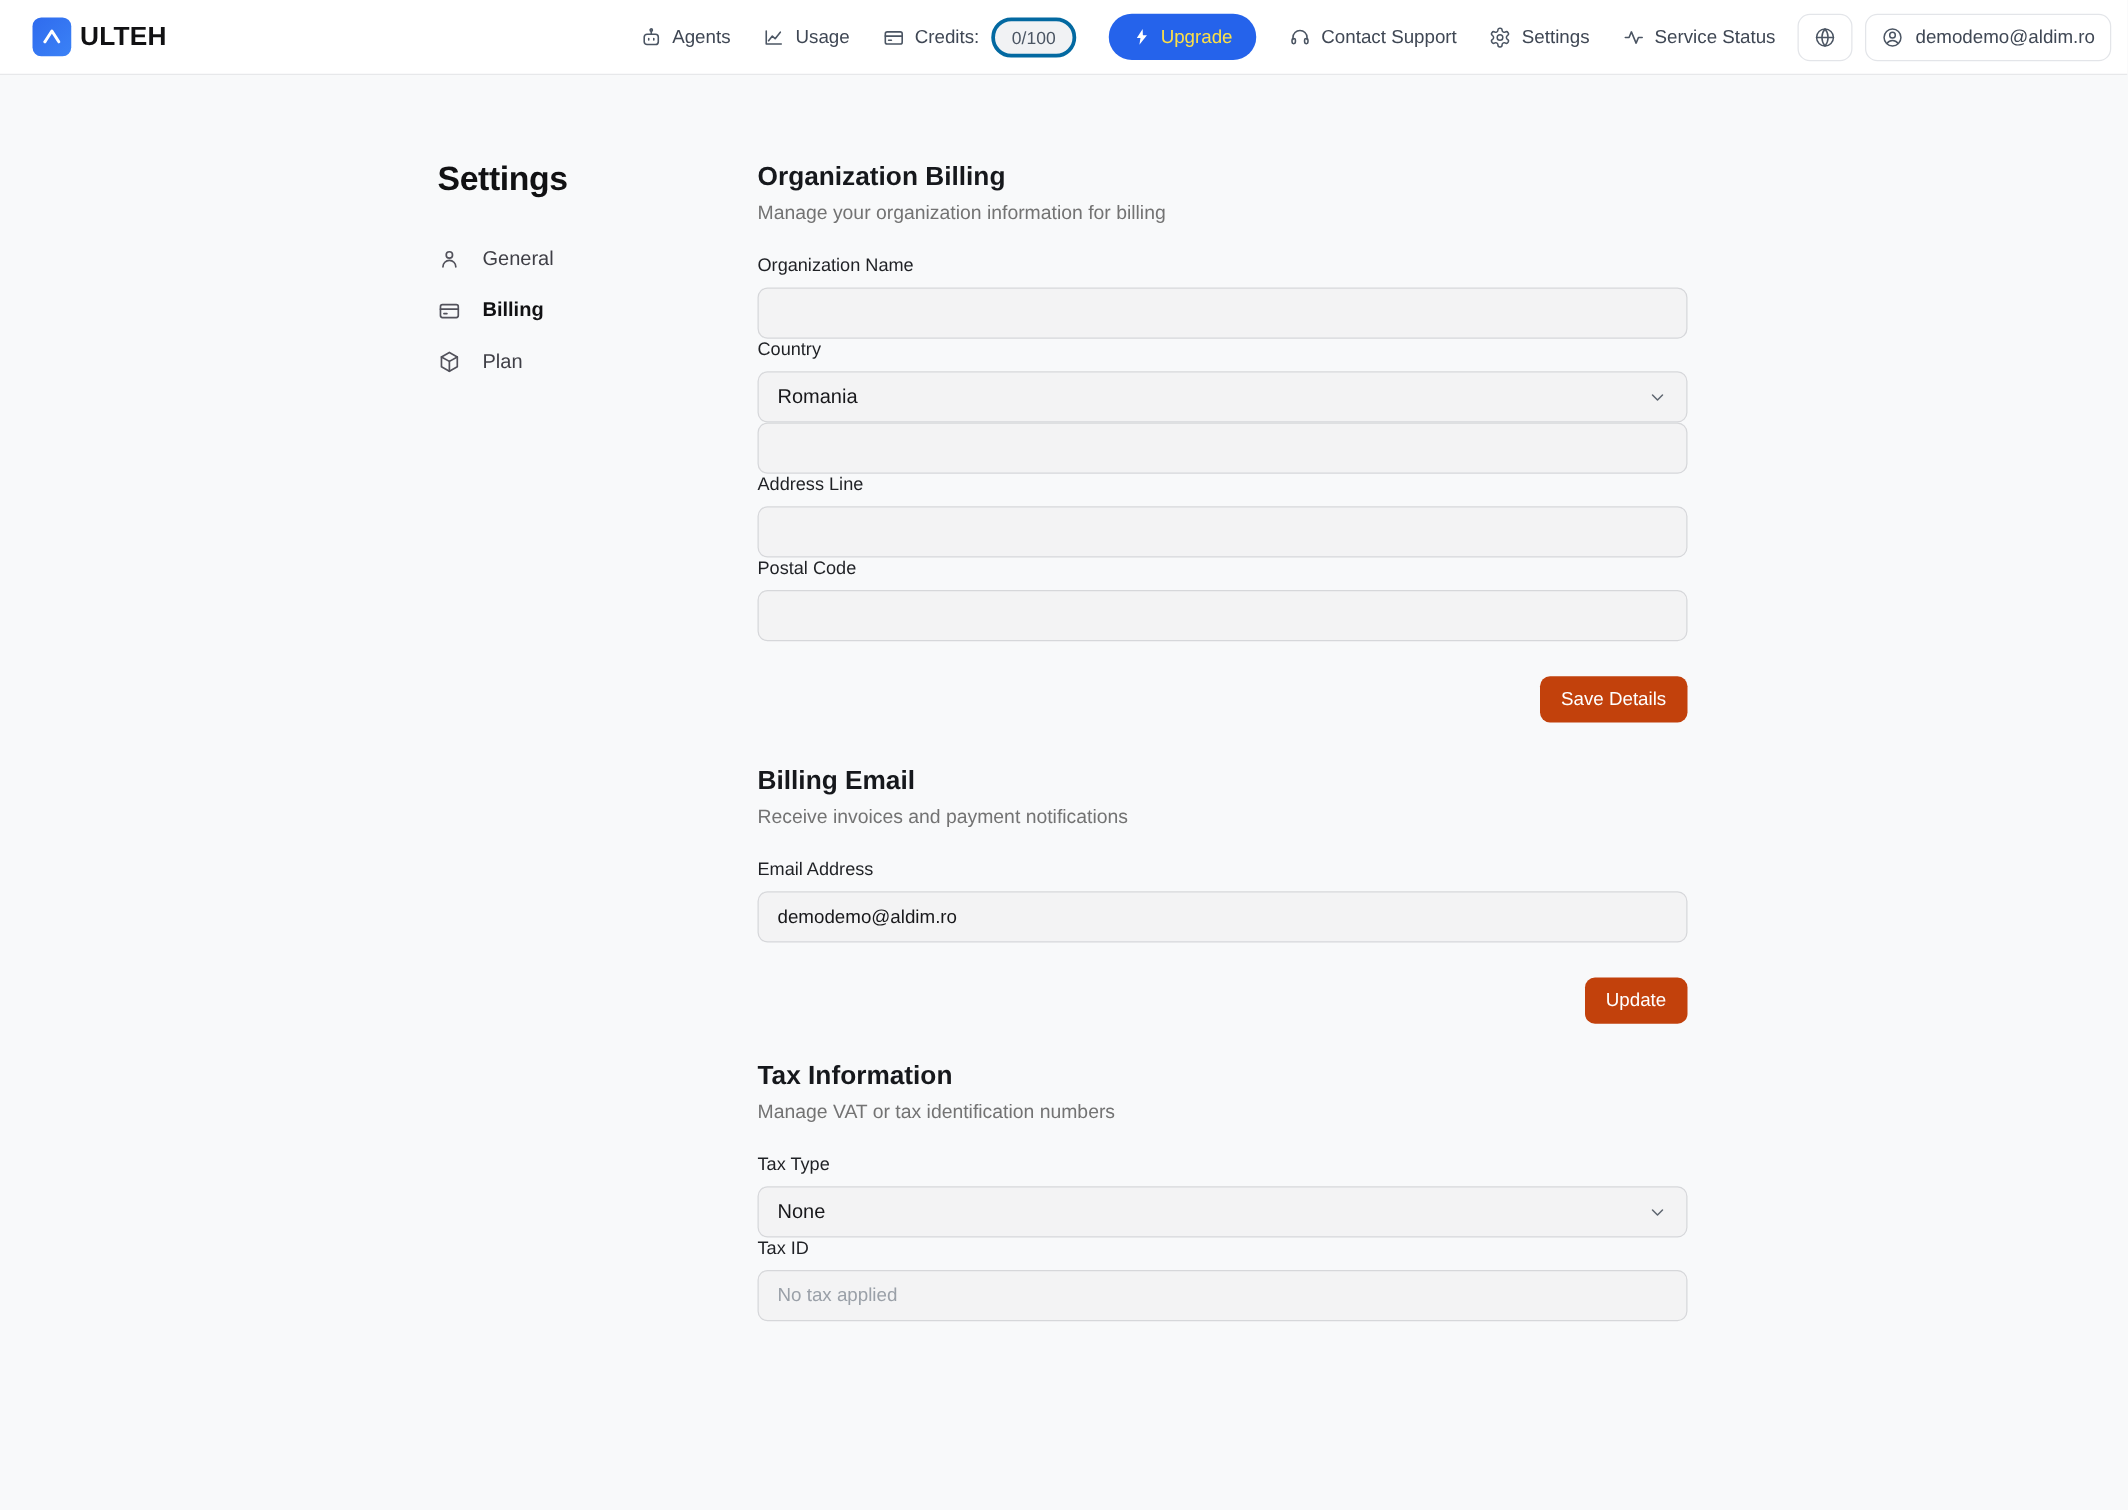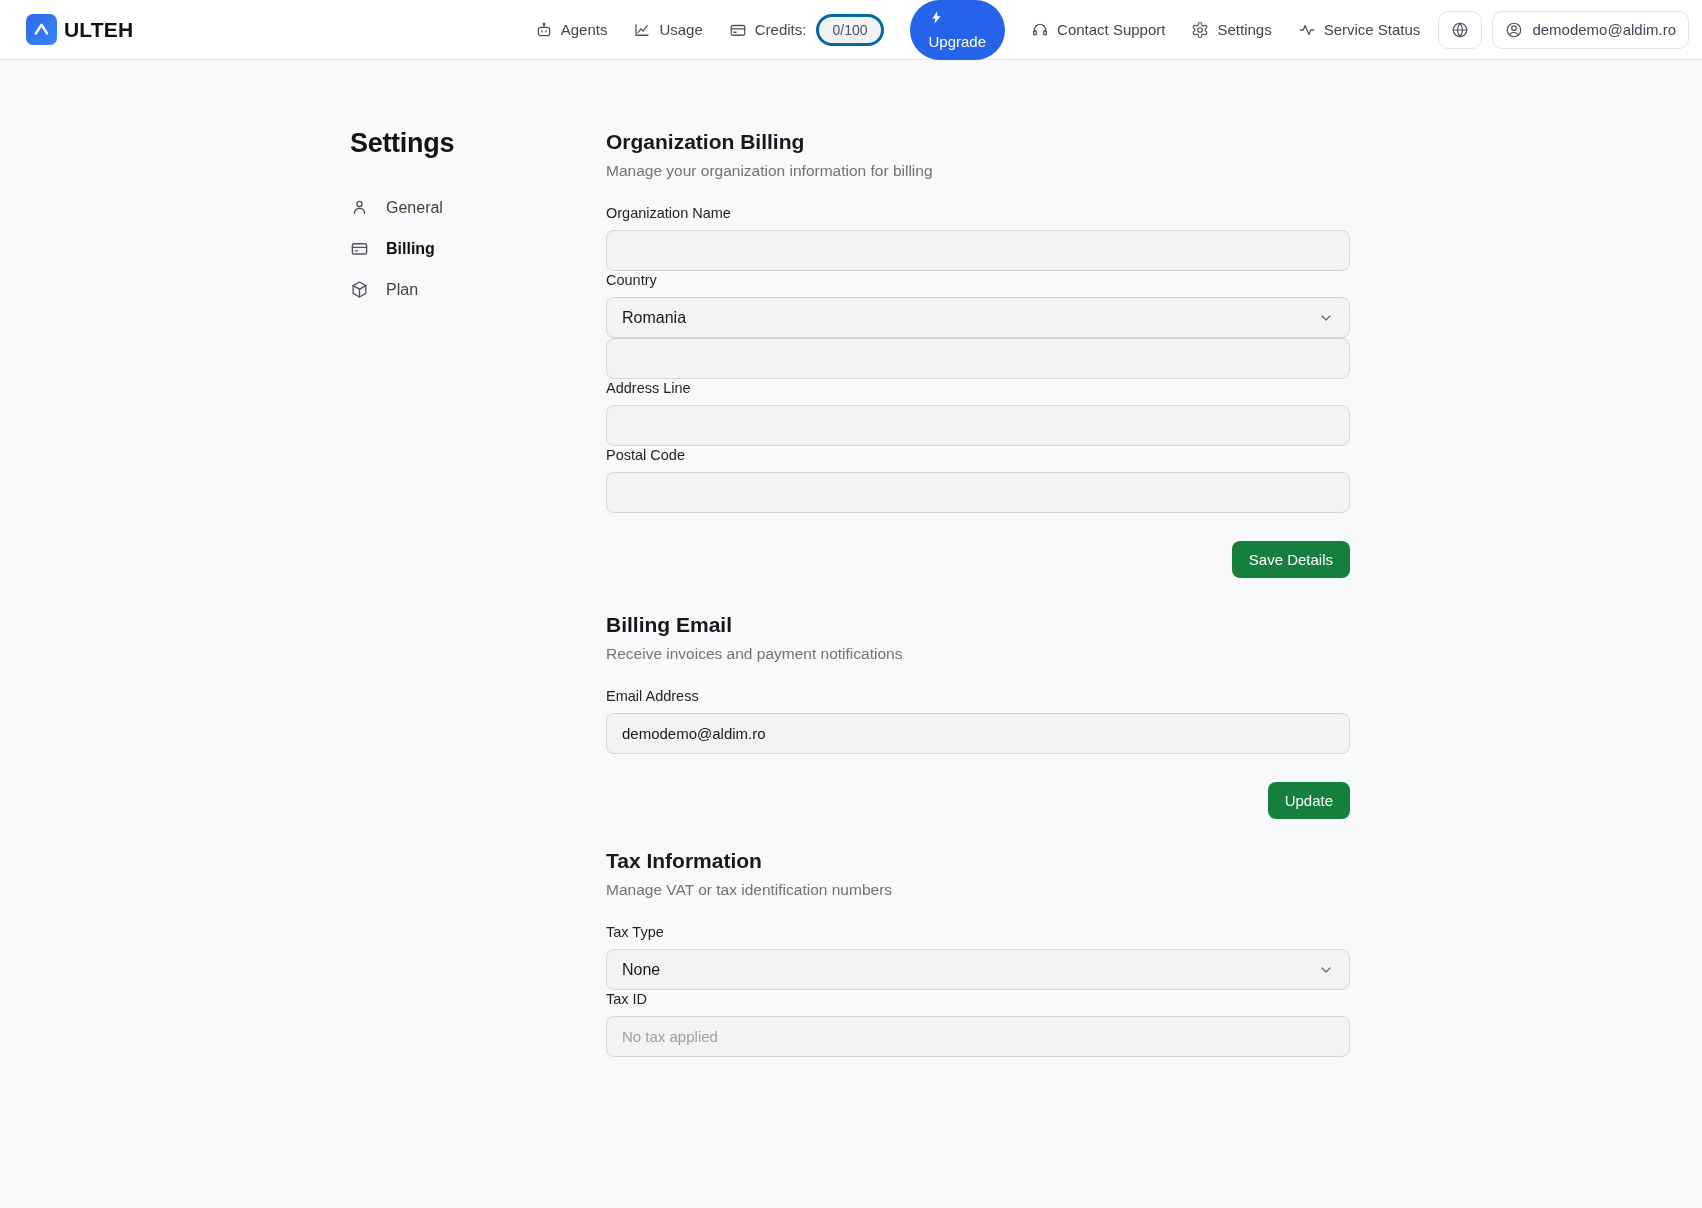--- a/index.html
+++ b/index.html
@@ -28,23 +28,23 @@
   .nav-item {
     display:flex; align-items:center; gap:8px;
     font-size:15px; color:#3f4754; cursor:pointer; white-space:nowrap;
   }
   .nav-item .ico { color:#4b5563; }
   .credits-badge {
     background:#f1f2f4; border:3px solid #0369a1; border-radius:999px;
     padding:5px 13px; font-size:14px; color:#4b5563; margin-left:2px;
   }
   .upgrade-btn {
-    display:flex; align-items:flex-start; gap:8px; border:none; cursor:pointer;
-    background:#2563eb; color:#ffffff; font-size:15px; font-weight:500;
-    border-radius:999px; padding:10px 19px; font-family:inherit;flex-direction:column;
+    display:flex; align-items:center; gap:8px; border:none; cursor:pointer;
+    background:#2563eb; color:#fde047; font-size:15px; font-weight:500;
+    border-radius:999px; padding:10px 19px; font-family:inherit;
   }
   .squircle-btn {
     display:flex; align-items:center; gap:9px; cursor:pointer;
     background:#ffffff; border:1px solid #e3e5e9; border-radius:10px;
     padding:9px 12px; color:#3f4754; font-size:15px; font-family:inherit;
   }
   .nav-end { display:flex; align-items:center; gap:10px; margin-left:-8px; }
 
   
   .page { display:flex; padding:68px 0 0 350px; }
@@ -69,21 +69,21 @@
   }
   .tinput::placeholder { color:#9aa0a8; }
   .select {
     width:100%; height:41px; background:#f3f3f4; border:1px solid #d6d7da;
     border-radius:8px; padding:0 15px; display:flex; align-items:center;
     justify-content:space-between; font-size:16px; color:#18181b; cursor:pointer;
   }
   .select .chev { color:#5f6670; }
   .btn-row { display:flex; justify-content:flex-end; margin-top:28px; }
   .btn-primary {
-    background:#15803d; color:#ffffff; border:none; border-radius:8px;
+    background:#c2410c; color:#ffffff; border:none; border-radius:8px;
     padding:10px 17px; font-size:15px; font-family:inherit; cursor:pointer;
   }
   .section { margin-top:0; }
   .section + .section { margin-top:33px; }
   .section.tax { margin-top:28px; }
 </style>
 </head>
 <body>
 
 <div class="navbar">

